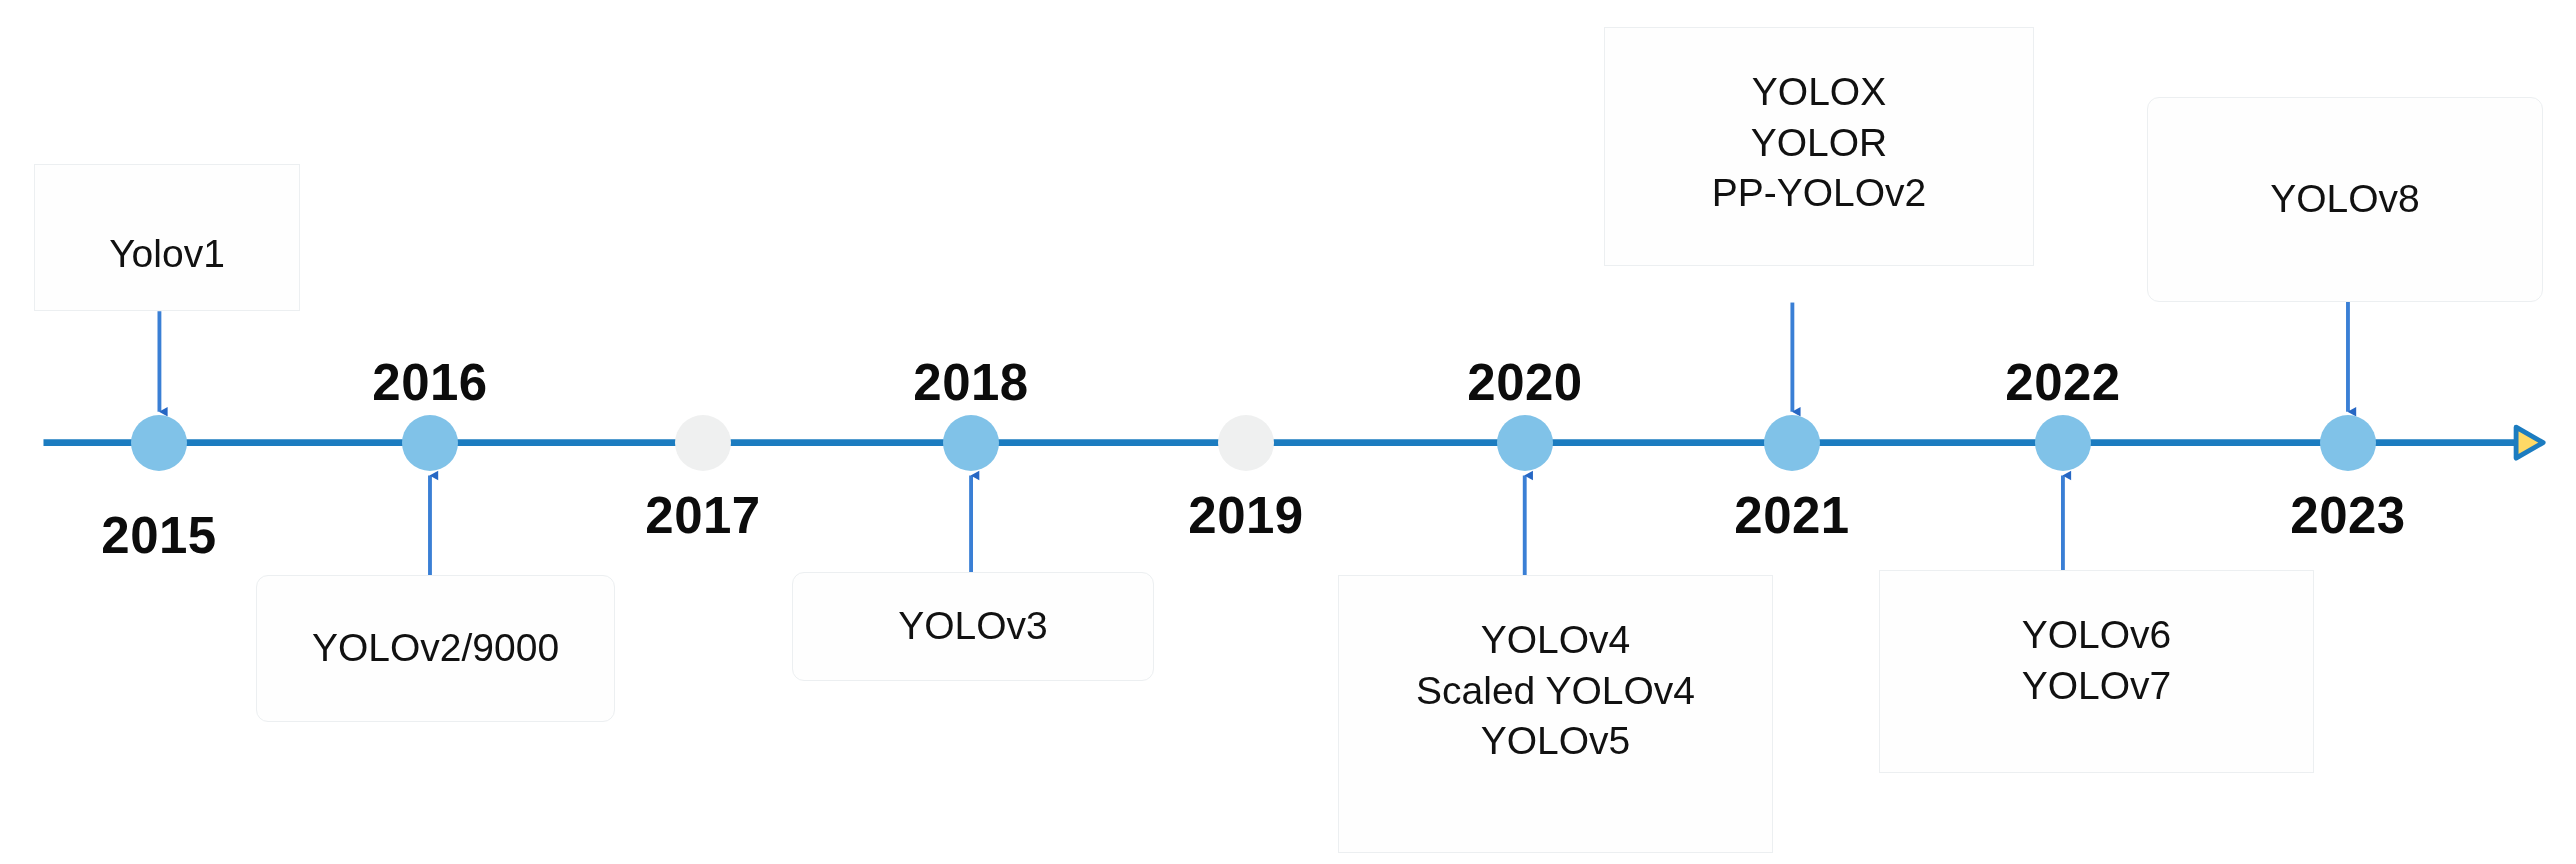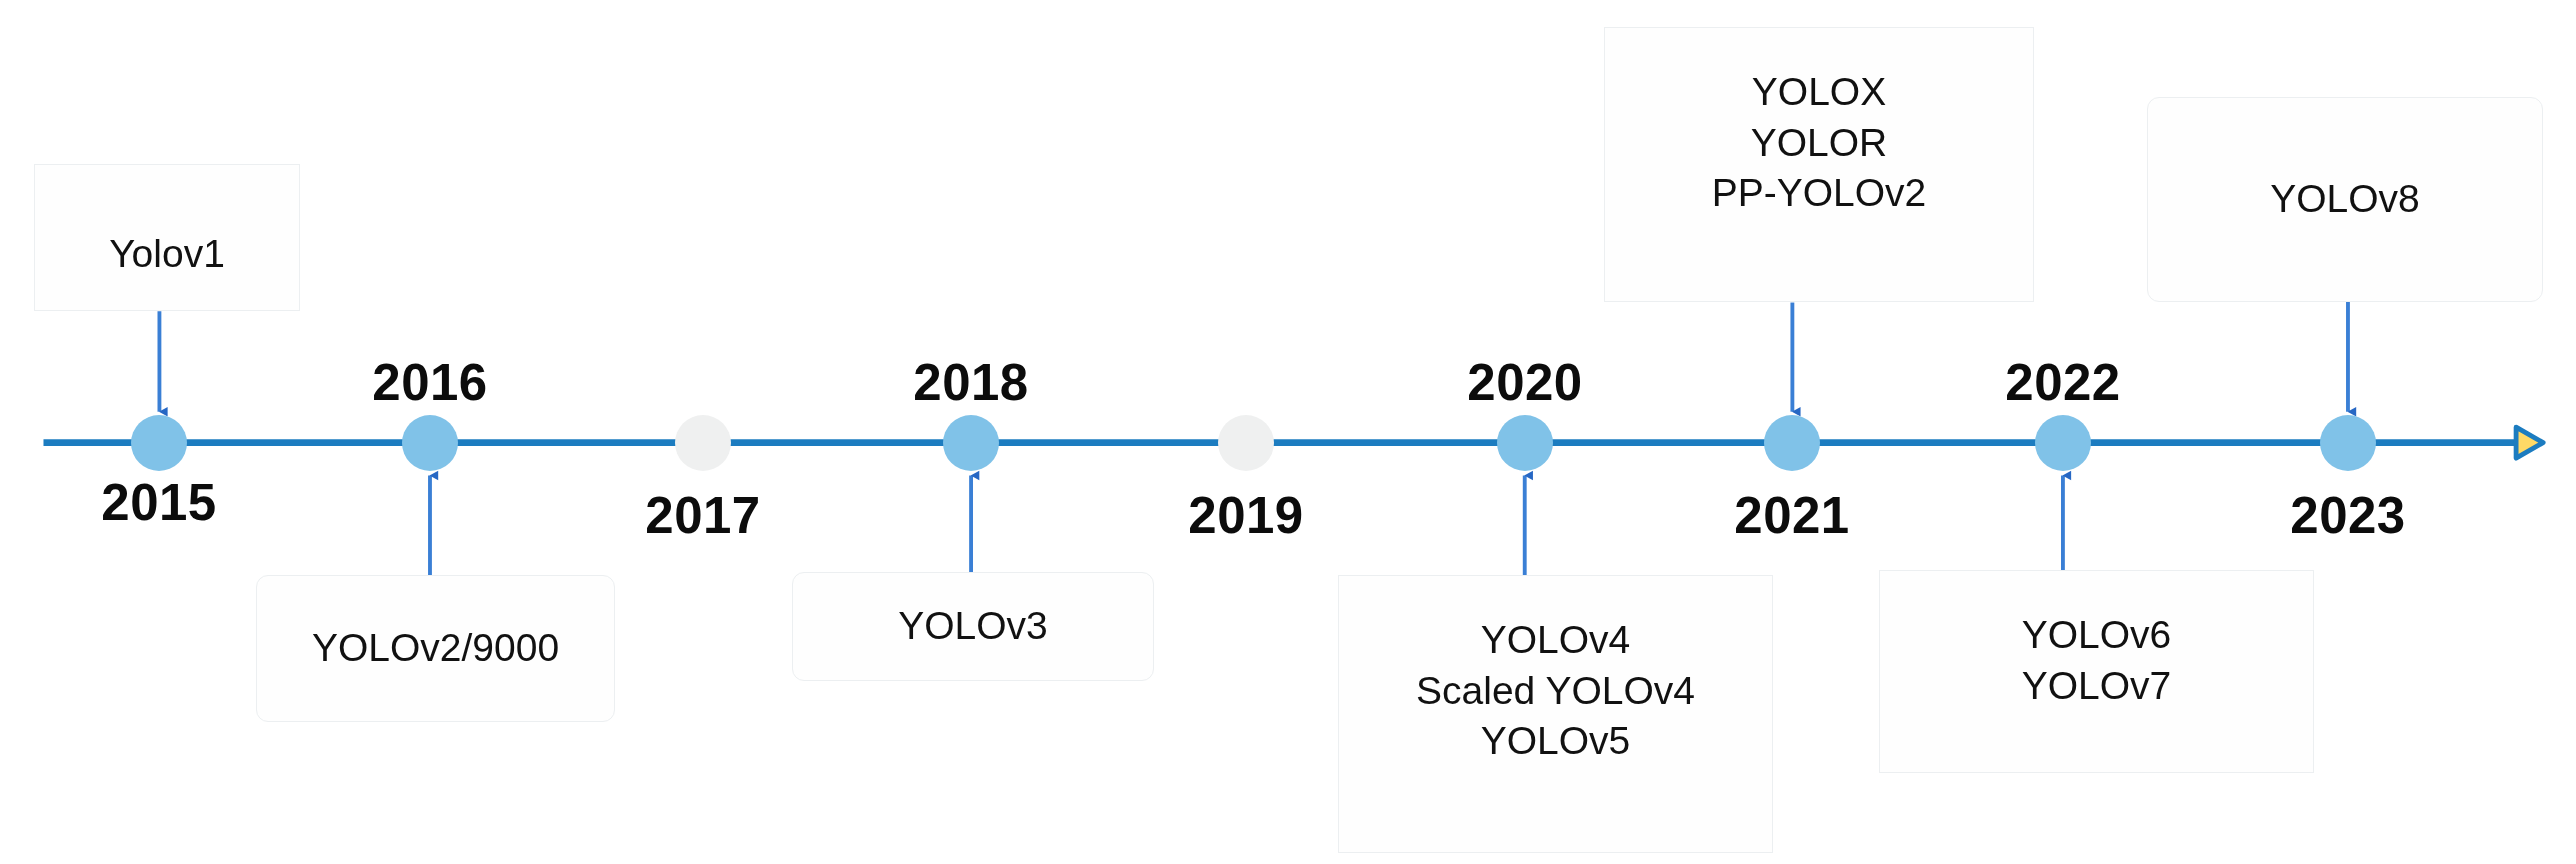--- a/index.html
+++ b/index.html
@@ -105,35 +105,35 @@
       <div class="node active" style="left: 430px; top: 443px;"></div>
       <div class="node inactive" style="left: 703px; top: 443px;"></div>
       <div class="node active" style="left: 971px; top: 443px;"></div>
       <div class="node inactive" style="left: 1246px; top: 443px;"></div>
       <div class="node active" style="left: 1525px; top: 443px;"></div>
       <div class="node active" style="left: 1792px; top: 443px;"></div>
       <div class="node active" style="left: 2063px; top: 443px;"></div>
       <div class="node active" style="left: 2348px; top: 443px;"></div>
     </div>
   <div id="years-layer">
-      <div class="year" style="left: 159px; top: 473px;">2015</div>
+      <div class="year" style="left: 159px; top: 506px;">2015</div>
       <div class="year" style="left: 430px; top: 353px;">2016</div>
       <div class="year" style="left: 703px; top: 486px;">2017</div>
       <div class="year" style="left: 971px; top: 353px;">2018</div>
       <div class="year" style="left: 1246px; top: 486px;">2019</div>
       <div class="year" style="left: 1525px; top: 353px;">2020</div>
       <div class="year" style="left: 1792px; top: 486px;">2021</div>
       <div class="year" style="left: 2063px; top: 353px;">2022</div>
       <div class="year" style="left: 2348px; top: 486px;">2023</div>
     </div>
   <div id="boxes-layer">
       <div class="label-box lb-top-pad" style="left: 34px; top: 164px; width: 266px; height: 147px;"><div class="box-text">Yolov1</div></div>
       <div class="label-box lb-center" style="left: 256px; top: 575px; width: 359px; height: 147px;"><div class="box-text">YOLOv2/9000</div></div>
       <div class="label-box lb-center" style="left: 792px; top: 572px; width: 362px; height: 109px;"><div class="box-text">YOLOv3</div></div>
-      <div class="label-box lb-upper" style="left: 1604px; top: 27px; width: 430px; height: 275px;"><div class="box-text">YOLOX
+      <div class="label-box lb-upper" style="left: 1604px; top: 27px; width: 430px; height: 239px;"><div class="box-text">YOLOX
 YOLOR
 PP-YOLOv2</div></div>
       <div class="label-box lb-upper" style="left: 1338px; top: 575px; width: 435px; height: 278px;"><div class="box-text">YOLOv4
 Scaled YOLOv4
 YOLOv5</div></div>
       <div class="label-box lb-upper" style="left: 1879px; top: 570px; width: 435px; height: 203px;"><div class="box-text">YOLOv6
 YOLOv7</div></div>
       <div class="label-box lb-center" style="left: 2147px; top: 97px; width: 396px; height: 205px;"><div class="box-text">YOLOv8</div></div>
     </div>
 

